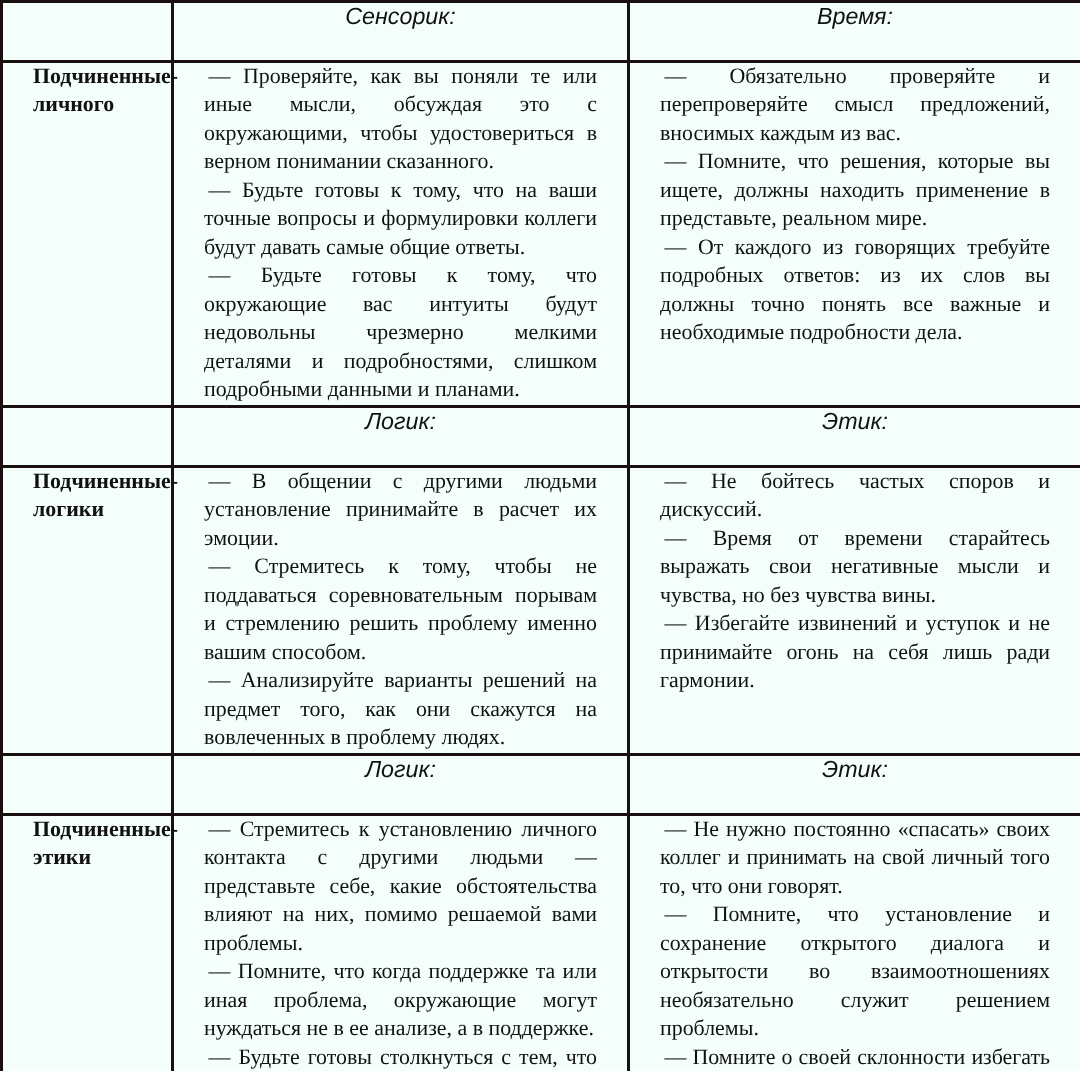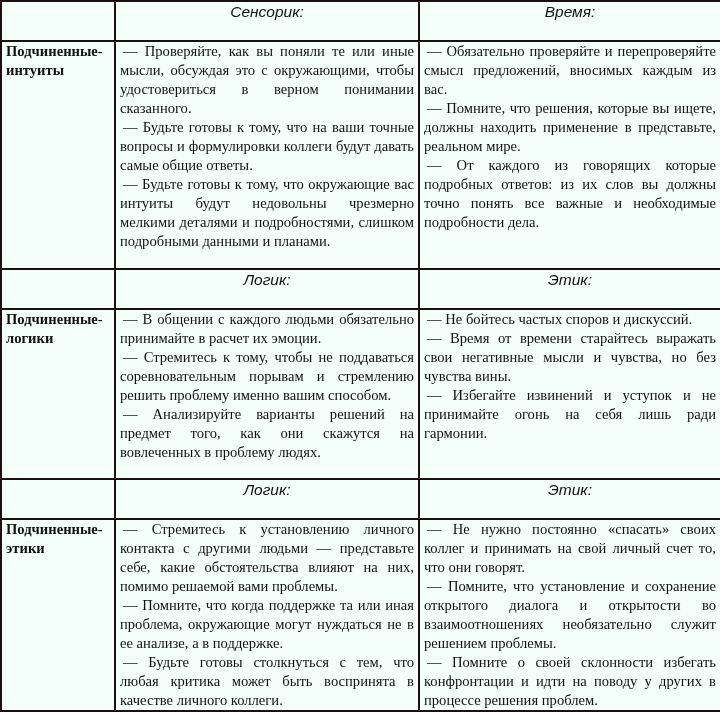--- a/index.html
+++ b/index.html
@@ -9,21 +9,21 @@
       table-layout: fixed;
       width: 720px;
       background: #f4fffb;
       font-family: "Liberation Serif", "DejaVu Serif", serif;
       font-size: 14.6px;
       color: #111;
     }
     table.doc td {
       border: 2px solid #1a1010;
       vertical-align: top;
-      padding: 0 4px;
+      padding: 0 20px;
       line-height: 19px;
     }
     td.head {
       height: 38px;
       text-align: center;
       vertical-align: bottom;
       padding-bottom: 2px;
       font-family: "Liberation Sans", "DejaVu Sans", sans-serif;
       font-style: italic;
       font-size: 15.5px;
@@ -50,46 +50,46 @@
   <tbody>
 
     <tr>
       <td class="head"></td>
       <td class="head">Сенсорик:</td>
       <td class="head">Время:</td>
     </tr>
     <tr style="height:228px">
       <td class="rowlabel">
         <span>Подчиненные-</span><br>
-        <span>интуиты</span>
+        <span>личного</span>
       </td>
       <td class="body">
         <p>— Проверяйте, как вы поняли те или иные мысли, обсуждая это с окружающими, чтобы удостовериться в верном понимании сказанного.</p>
         <p>— Будьте готовы к тому, что на ваши точные вопросы и формулировки коллеги будут давать самые общие ответы.</p>
         <p>— Будьте готовы к тому, что окружающие вас интуиты будут недовольны чрезмерно мелкими деталями и подробностями, слишком подробными данными и планами.</p>
       </td>
       <td class="body">
         <p>— Обязательно проверяйте и перепроверяйте смысл предложений, вносимых каждым из вас.</p>
         <p>— Помните, что решения, которые вы ищете, должны находить применение в представьте, реальном мире.</p>
-        <p>— От каждого из говорящих которые подробных ответов: из их слов вы должны точно понять все важные и необходимые подробности дела.</p>
+        <p>— От каждого из говорящих требуйте подробных ответов: из их слов вы должны точно понять все важные и необходимые подробности дела.</p>
       </td>
     </tr>
 
     <tr>
       <td class="head"></td>
       <td class="head">Логик:</td>
       <td class="head">Этик:</td>
     </tr>
     <tr style="height:170px">
       <td class="rowlabel">
         <span>Подчиненные-</span><br>
         <span>логики</span>
       </td>
       <td class="body">
-        <p>— В общении с каждого людьми обязательно принимайте в расчет их эмоции.</p>
+        <p>— В общении с другими людьми установление принимайте в расчет их эмоции.</p>
         <p>— Стремитесь к тому, чтобы не поддаваться соревновательным порывам и стремлению решить проблему именно вашим способом.</p>
         <p>— Анализируйте варианты решений на предмет того, как они скажутся на вовлеченных в проблему людях.</p>
       </td>
       <td class="body">
         <p>— Не бойтесь частых споров и дискуссий.</p>
         <p>— Время от времени старайтесь выражать свои негативные мысли и чувства, но без чувства вины.</p>
         <p>— Избегайте извинений и уступок и не принимайте огонь на себя лишь ради гармонии.</p>
       </td>
     </tr>
 
@@ -102,19 +102,19 @@
       <td class="rowlabel">
         <span>Подчиненные-</span><br>
         <span>этики</span>
       </td>
       <td class="body">
         <p>— Стремитесь к установлению личного контакта с другими людьми — представьте себе, какие обстоятельства влияют на них, помимо решаемой вами проблемы.</p>
         <p>— Помните, что когда поддержке та или иная проблема, окружающие могут нуждаться не в ее анализе, а в поддержке.</p>
         <p>— Будьте готовы столкнуться с тем, что любая критика может быть воспринята в качестве личного коллеги.</p>
       </td>
       <td class="body">
-        <p>— Не нужно постоянно «спасать» своих коллег и принимать на свой личный счет то, что они говорят.</p>
+        <p>— Не нужно постоянно «спасать» своих коллег и принимать на свой личный того то, что они говорят.</p>
         <p>— Помните, что установление и сохранение открытого диалога и открытости во взаимоотношениях необязательно служит решением проблемы.</p>
         <p>— Помните о своей склонности избегать конфронтации и идти на поводу у других в процессе решения проблем.</p>
       </td>
     </tr>
   </tbody>
 </table>
 
 </body></html>

